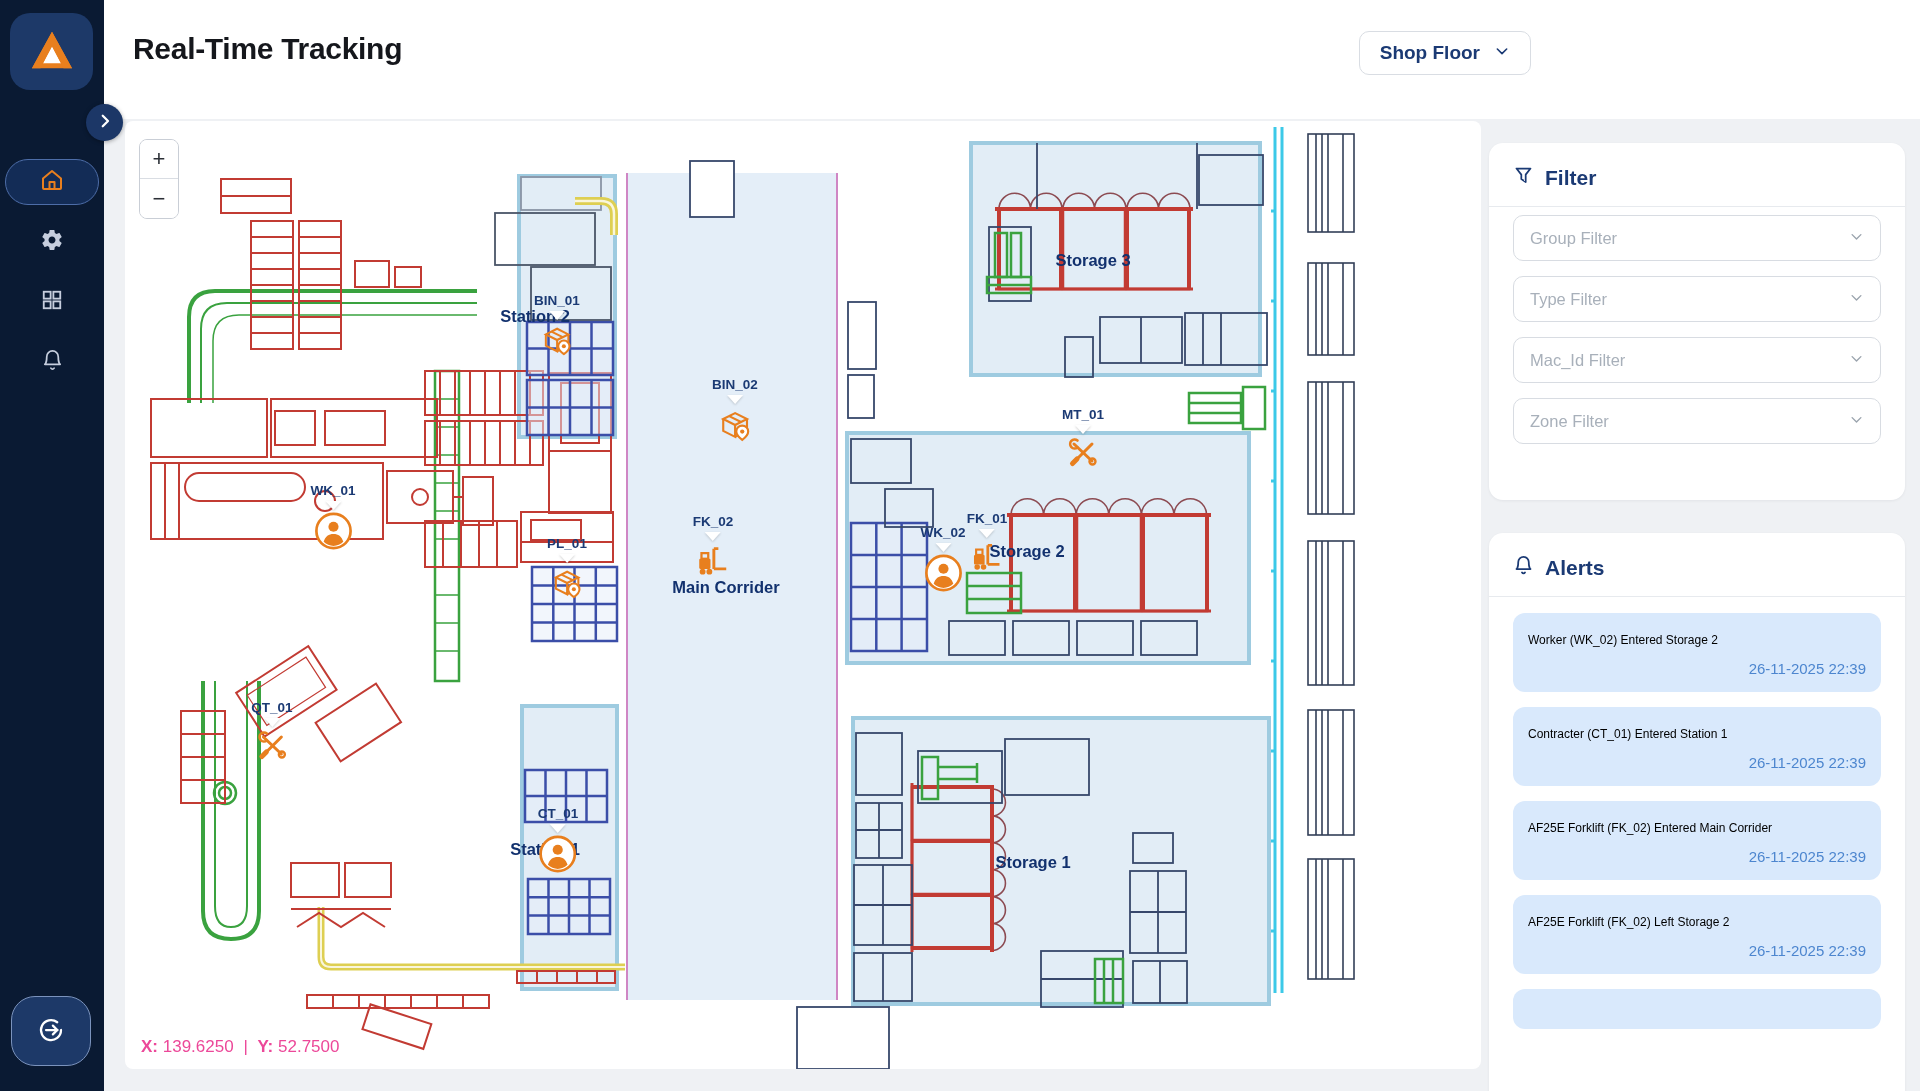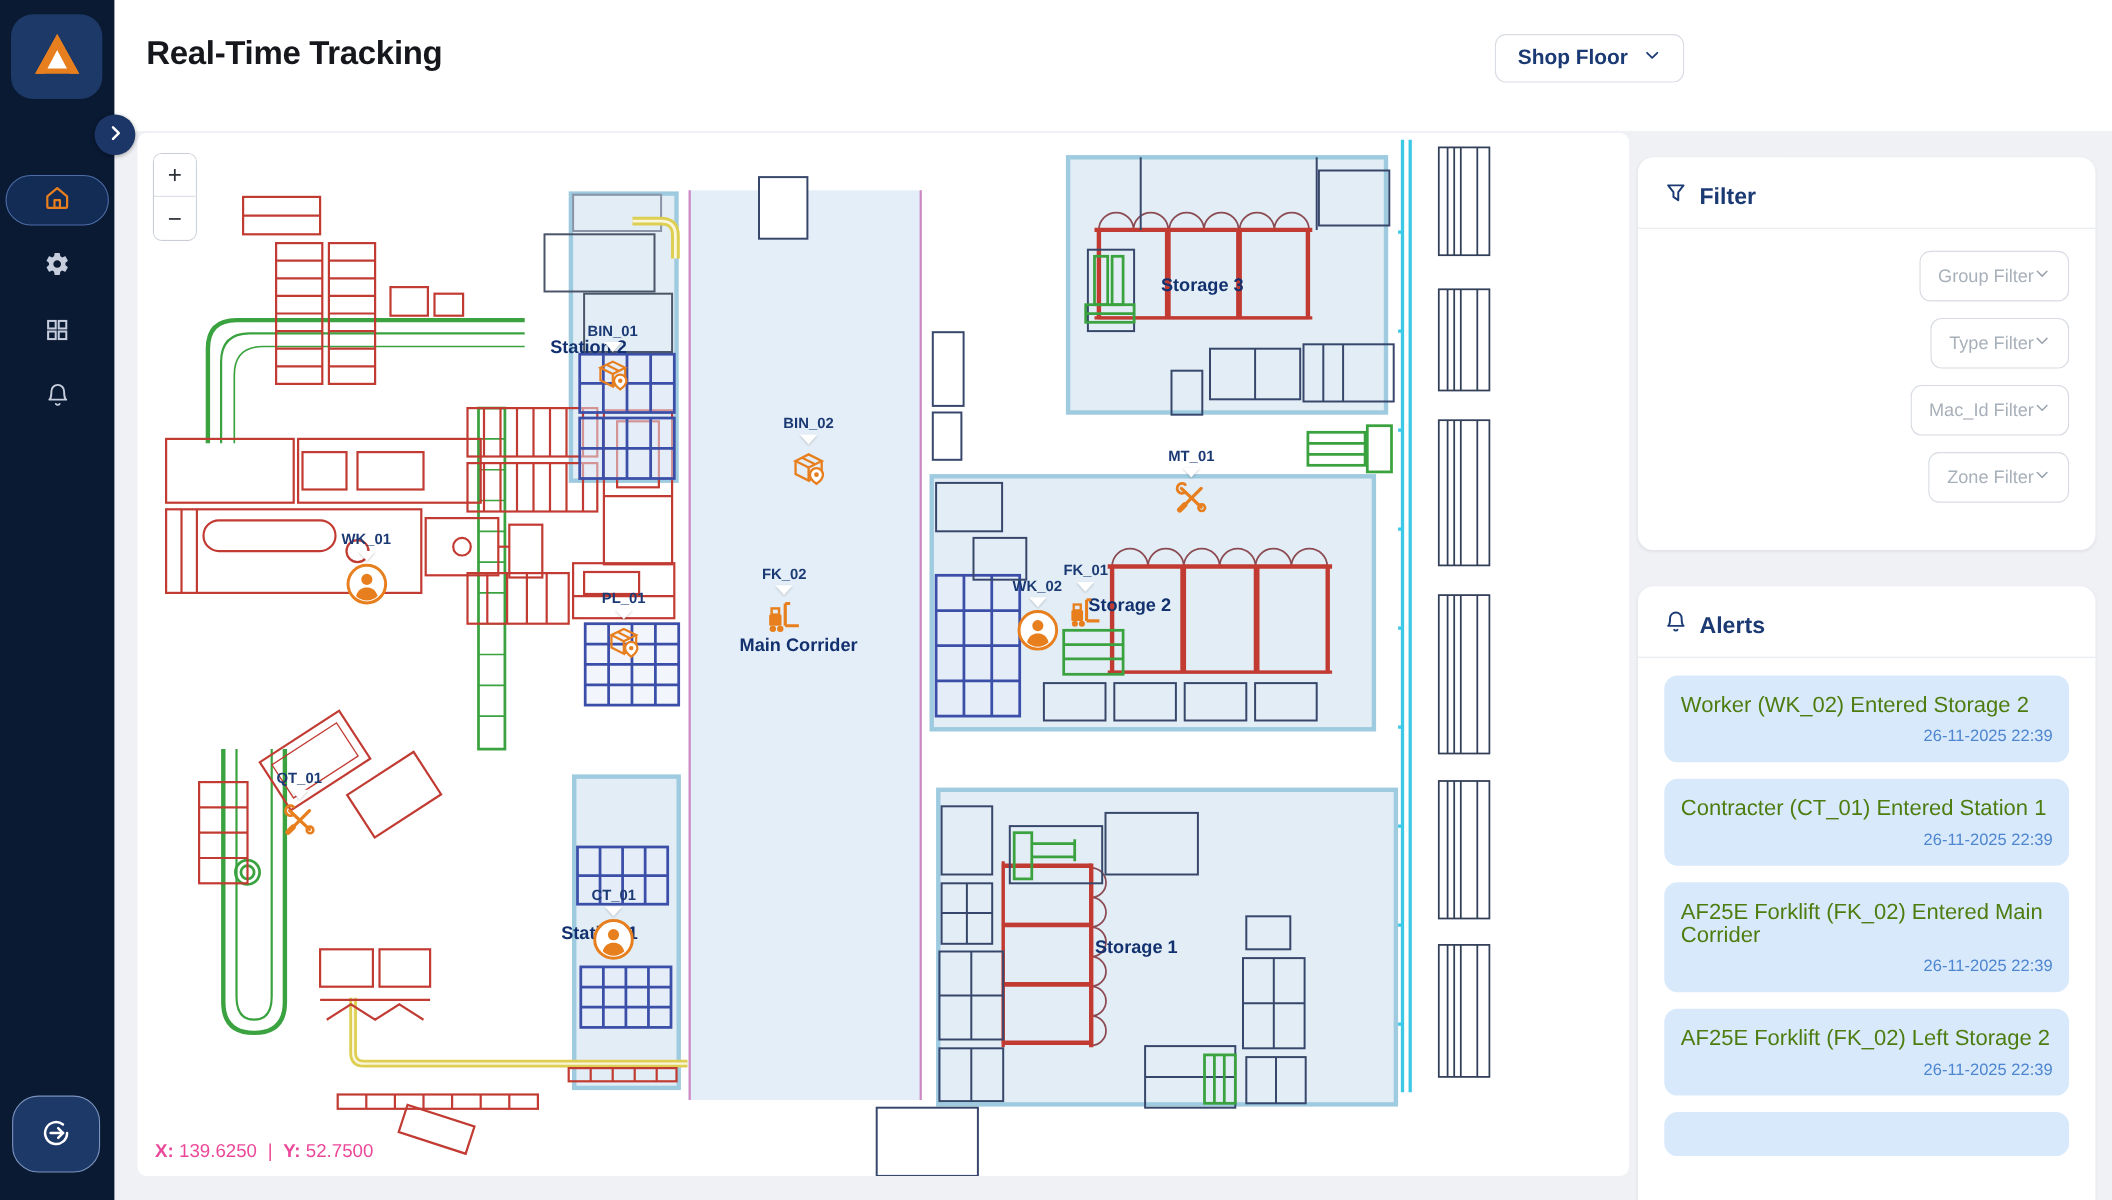--- a/index.html
+++ b/index.html
@@ -56,28 +56,28 @@
                 color:#12316e; white-space:nowrap; }
 
   
   .panel-card { position:absolute; left:1385px; width:416px; background:#fff; border-radius:14px;
                 box-shadow:0 1px 3px rgba(16,24,40,.06); }
   .filter-card { top:24px; height:357px; padding:22px 24px; }
   .alerts-card { top:414px; height:600px; padding:22px 24px 0 24px; }
   .panel-head { display:flex; align-items:center; gap:11px; font-size:21px; font-weight:700; color:#1b3a74; }
   .panel-divider { height:1px; background:#e7eaee; margin:15px -24px 0 -24px; }
 
-  .filter-list { margin-top:20px; display:flex; flex-direction:column; gap:15px;align-items:flex-end; }
+  .filter-list { margin-top:8px; display:flex; flex-direction:column; gap:15px; }
   .filter-select { height:46px; border:1.5px solid #d8dce2; border-radius:10px; display:flex; align-items:center;
                    justify-content:space-between; padding:0 16px; cursor:pointer; background:#fff; }
   .filter-select .ph { font-size:16.5px; color:#a8b0ba; }
 
   .alert-list { margin-top:16px; }
   .alert-item { background:#d9e9fc; border-radius:12px; padding:17px 15px 15px 15px; margin-bottom:15px; cursor:pointer; }
-  .alert-msg { font-size:20px; color:#4d7c0f; font-weight:500; line-height:21px; }
+  .alert-msg { font-size:12px; color:#000000; font-weight:500; line-height:21px; }
   .alert-ts { text-align:right; font-size:15px; color:#4d86cf; margin-top:9px; }
   .alert-item.partial { height:40px; margin-bottom:0; }
 </style>
 </head>
 <body>
 
 <div class="app">
 
   <aside class="sidebar">
     <div class="logo-tile">

